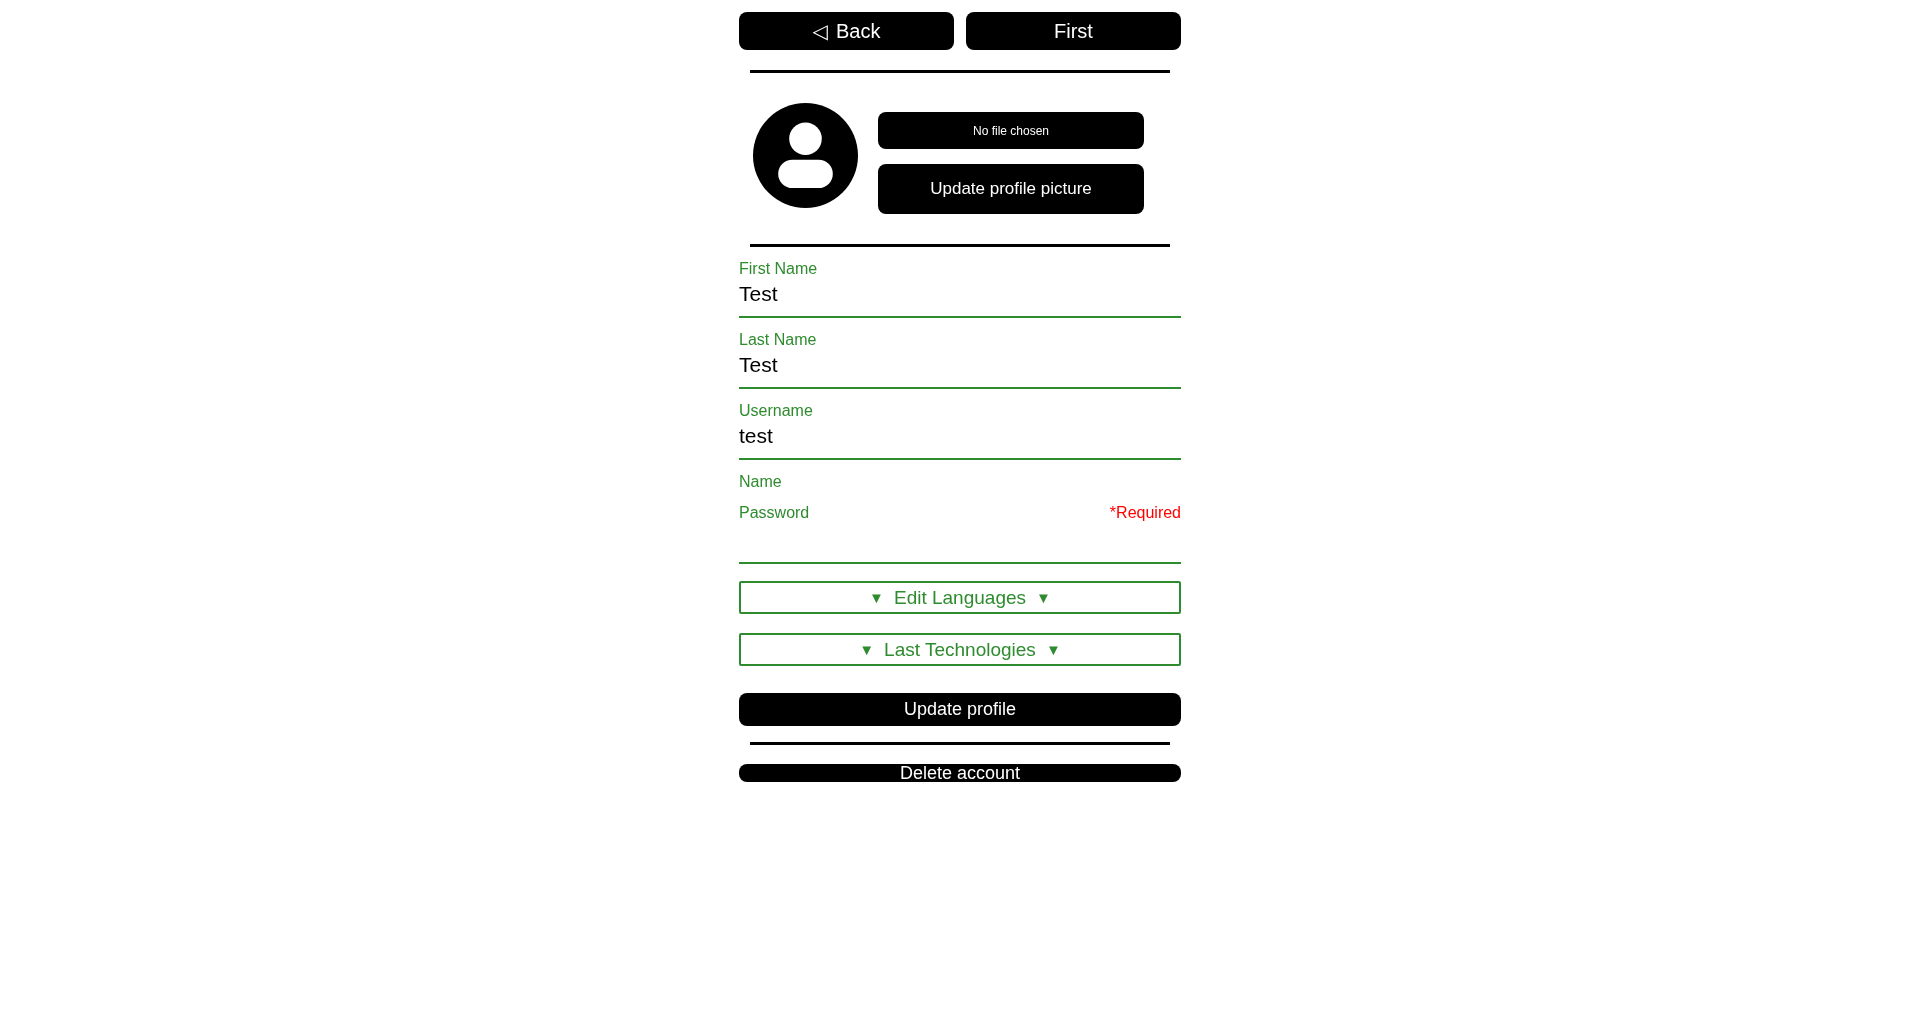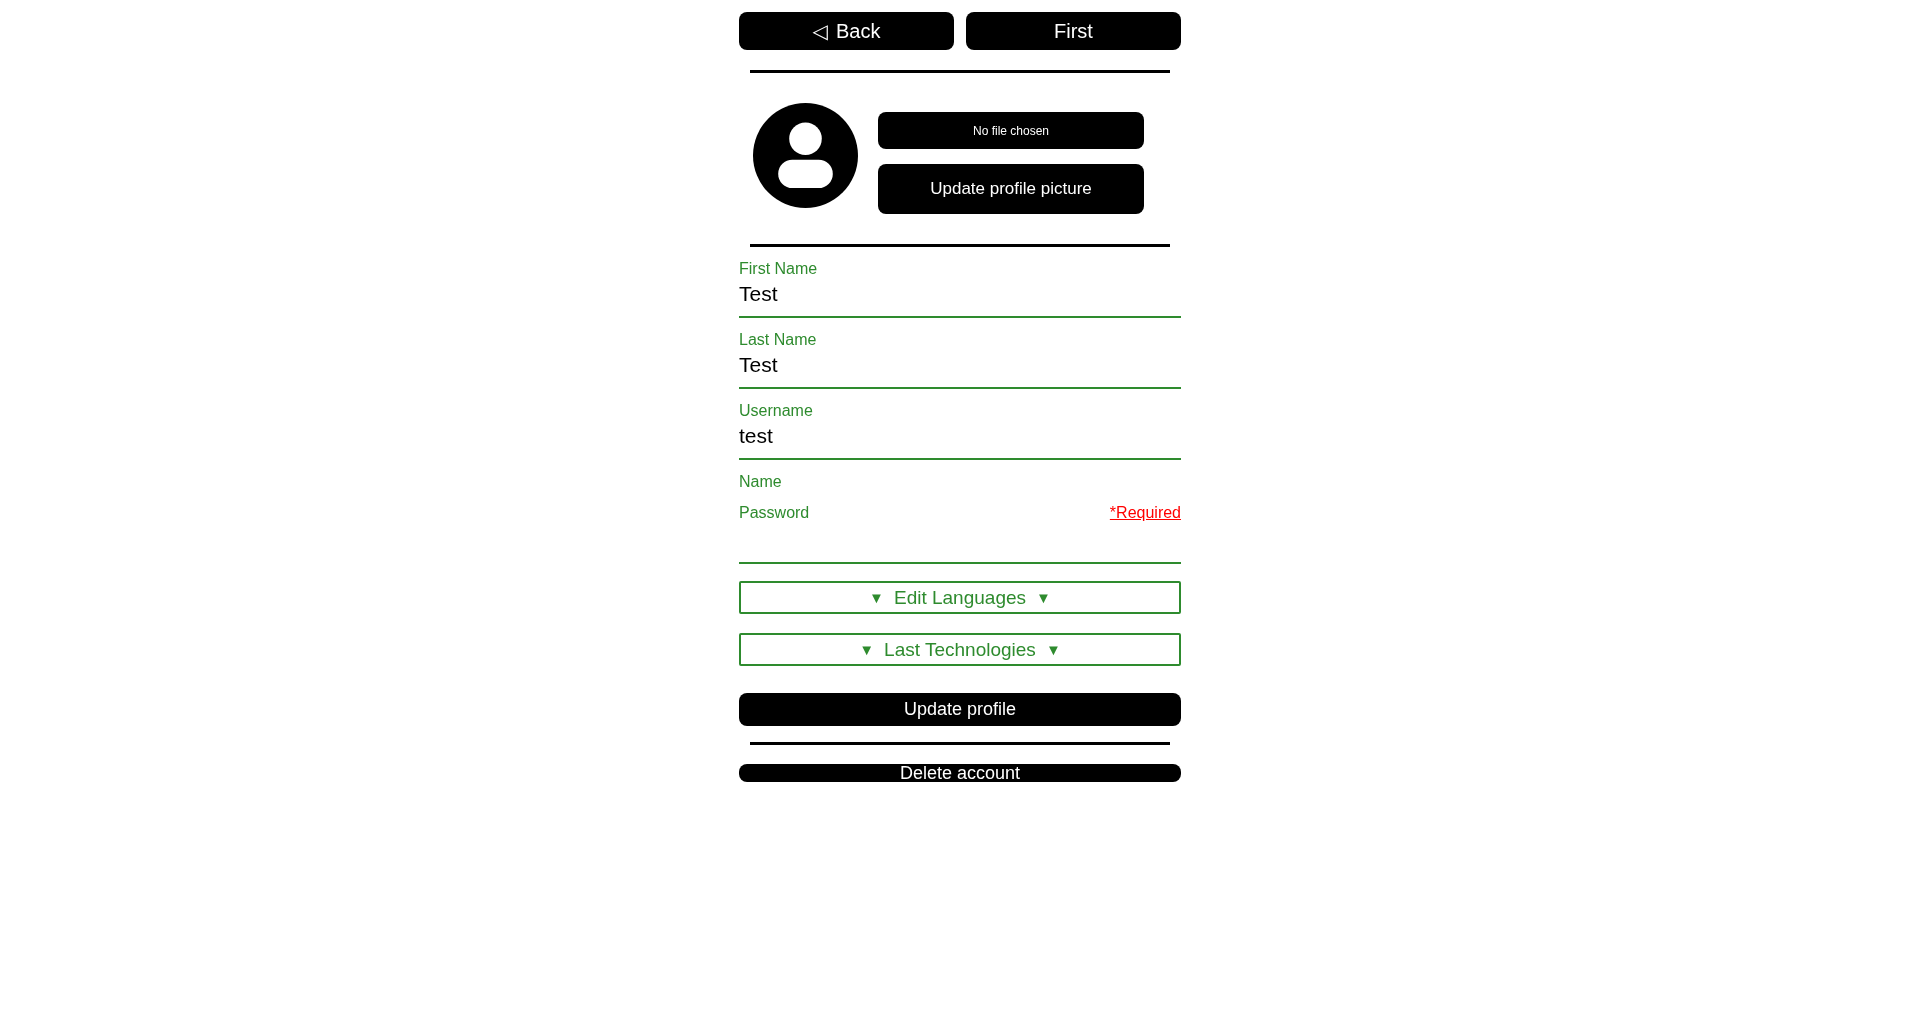--- a/index.html
+++ b/index.html
@@ -96,21 +96,20 @@
   .field-label {
     color: #2E8B2E;
     font-size: 16px;
     line-height: 19px;
     text-align: right;
   }
   .required-badge {
     color: #ff0000;
     font-size: 16px;
     line-height: 19px;
-    text-decoration: underline;
   }
   .field-input {
     display: block;
     width: 100%;
     border: none;
     border-bottom: 2px solid #2E8B2E;
     outline: none;
     font-family: Liberation Sans, sans-serif;
     font-size: 21px;
     color: #000000;

